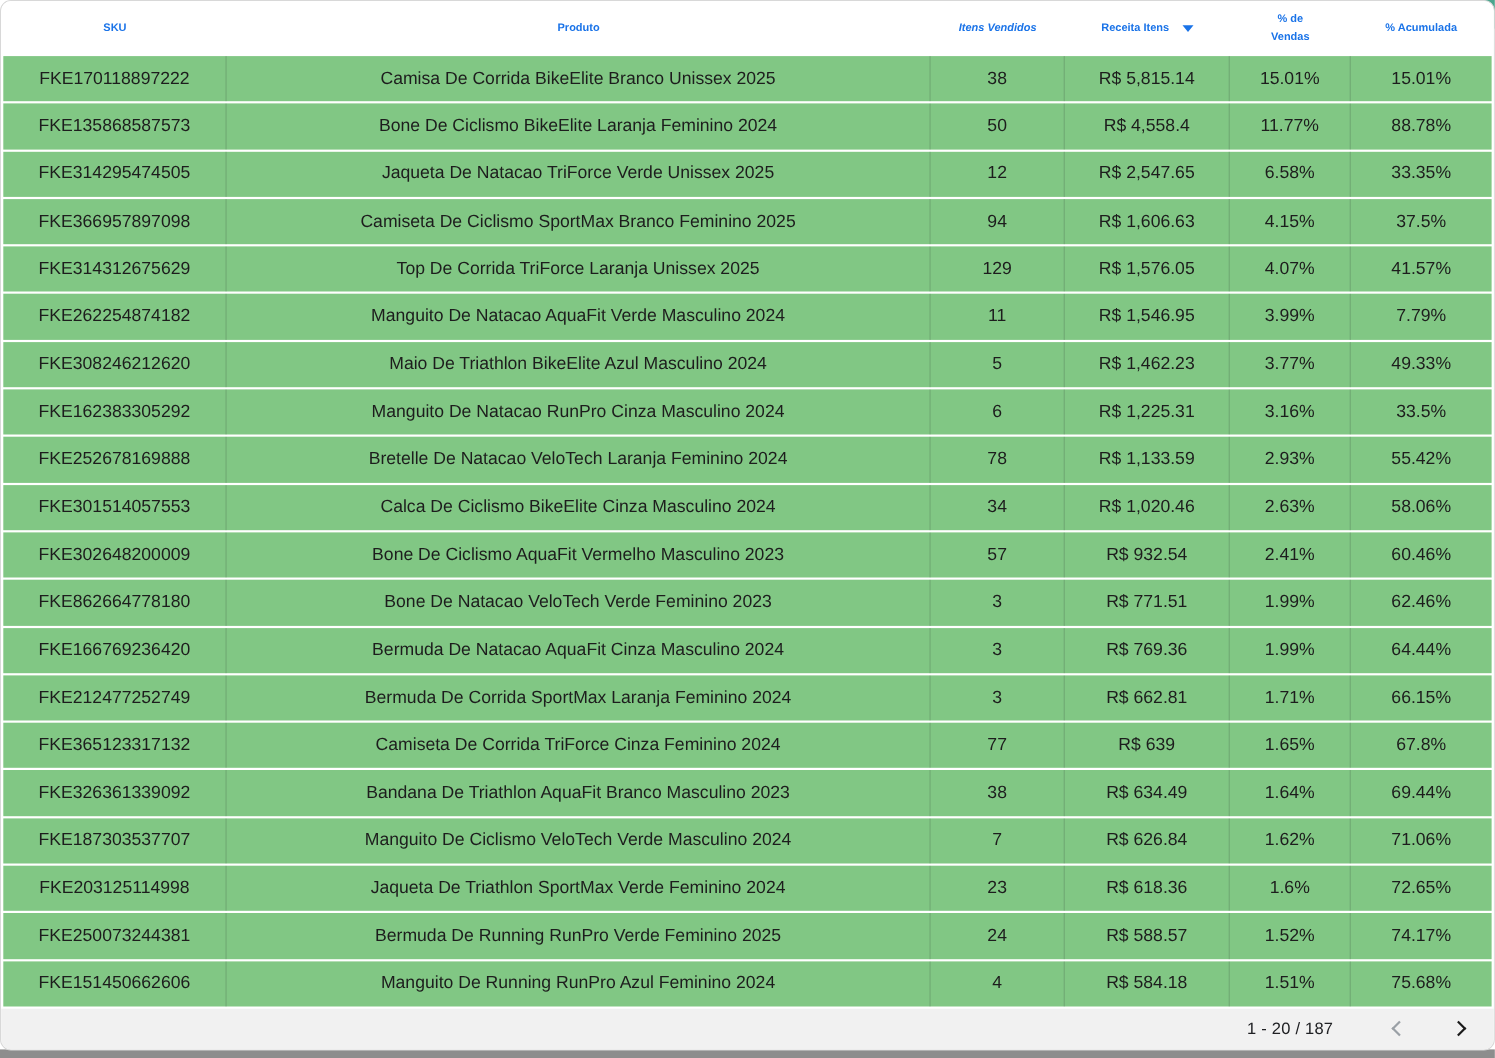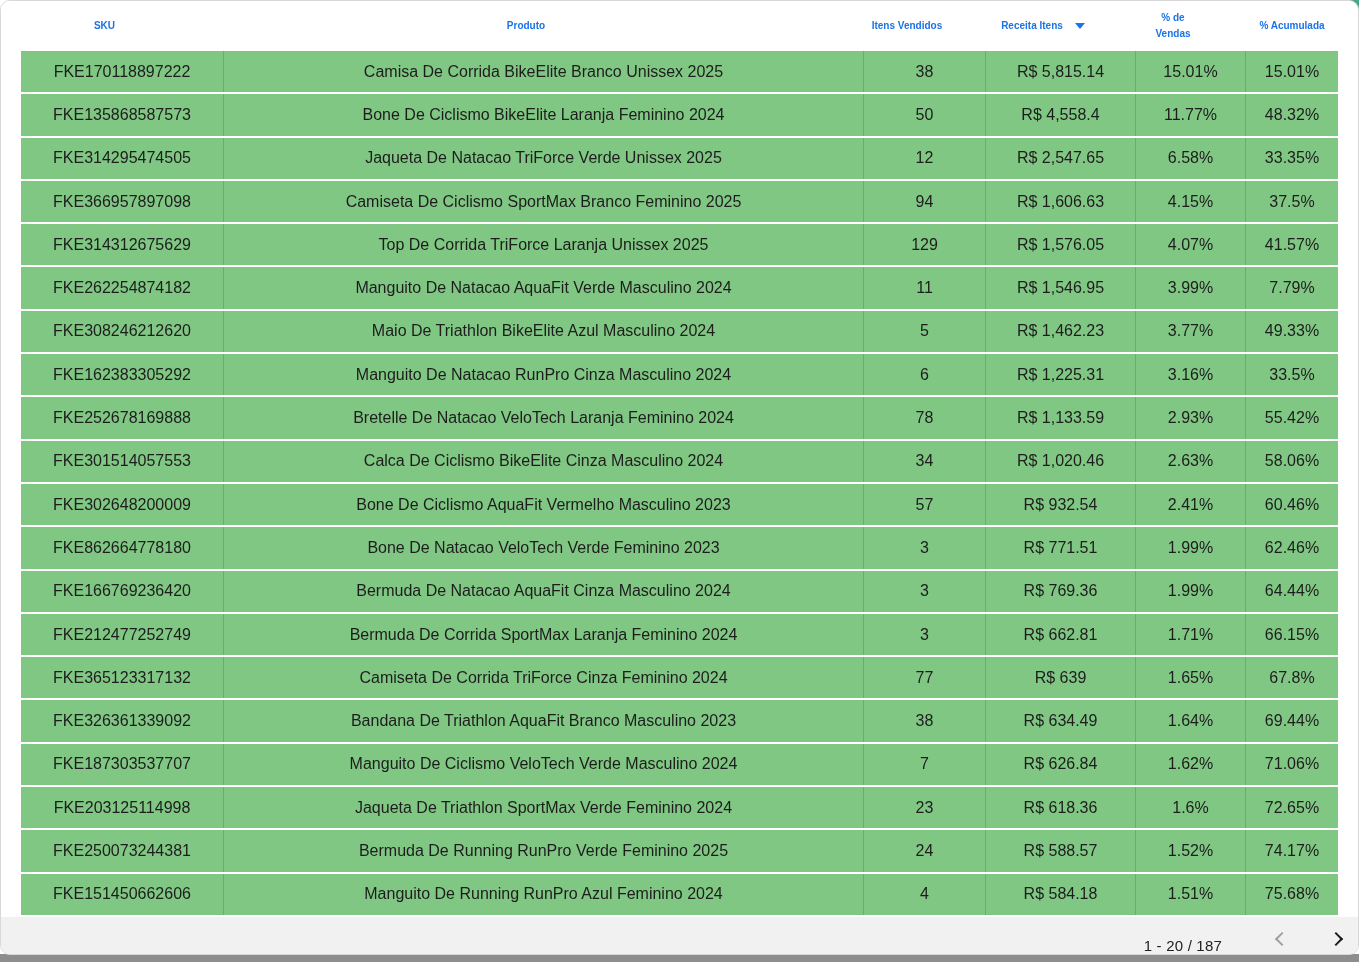--- a/index.html
+++ b/index.html
@@ -49,34 +49,34 @@
     font-weight: bold;
     font-size: 10px;
     line-height: 16px;
     text-align: center;
     display: flex;
     align-items: center;
     justify-content: center;
     height: 100%;
     cursor: pointer;
   }
-  .th .wrap-narrow { max-width: 72px; }
+  .th .wrap-narrow { max-width: 72px; font-style: italic; }
   .th .wrap-xnarrow { max-width: 58px; }
   .sort-arrow {
     width: 0; height: 0;
     border-left: 5px solid transparent;
     border-right: 5px solid transparent;
     border-top: 6px solid #1a73e8;
     margin-left: 12px;
     display: inline-block;
   }
   
   .tbody {
     flex: none;
-    padding: 0 20px;
+    padding: 0 2px;
     background: #ffffff;
   }
   .row {
     display: flex;
     height: 41.3px;
     margin-bottom: 2px;
     background: #81c784;
   }
   .cell {
     display: flex;
@@ -95,23 +95,23 @@
   .c-produto  { width: 640px; flex: none; }
   .c-itens    { width: 122px; flex: none; }
   .c-receita  { width: 150px; flex: none; }
   .c-vendas   { width: 110px; flex: none; justify-content: center; }
   .c-acum     { flex: 1; }
   
   .tfoot {
     flex: 1;
     background: #f1f1f1;
     display: flex;
-    align-items: flex-end;
+    align-items: center;
     justify-content: flex-end;
-    padding-right: 4px;
+    padding-right: 14px;
   }
   .page-range {
     font-size: 15px;
     color: #202124;
     margin-right: 42px;
     letter-spacing: 0.2px;
   }
   .pager-btn {
     width: 36px; height: 30px;
     display: flex; align-items: center; justify-content: center;
@@ -166,21 +166,21 @@
         <div class="cell c-receita">R$ 5,815.14</div>
         <div class="cell c-vendas">15.01%</div>
         <div class="cell c-acum">15.01%</div>
       </div>
       <div class="row">
         <div class="cell c-sku">FKE135868587573</div>
         <div class="cell c-produto">Bone De Ciclismo BikeElite Laranja Feminino 2024</div>
         <div class="cell c-itens">50</div>
         <div class="cell c-receita">R$ 4,558.4</div>
         <div class="cell c-vendas">11.77%</div>
-        <div class="cell c-acum">48.32%</div>
+        <div class="cell c-acum">88.78%</div>
       </div>
       <div class="row">
         <div class="cell c-sku">FKE314295474505</div>
         <div class="cell c-produto">Jaqueta De Natacao TriForce Verde Unissex 2025</div>
         <div class="cell c-itens">12</div>
         <div class="cell c-receita">R$ 2,547.65</div>
         <div class="cell c-vendas">6.58%</div>
         <div class="cell c-acum">33.35%</div>
       </div>
       <div class="row">

